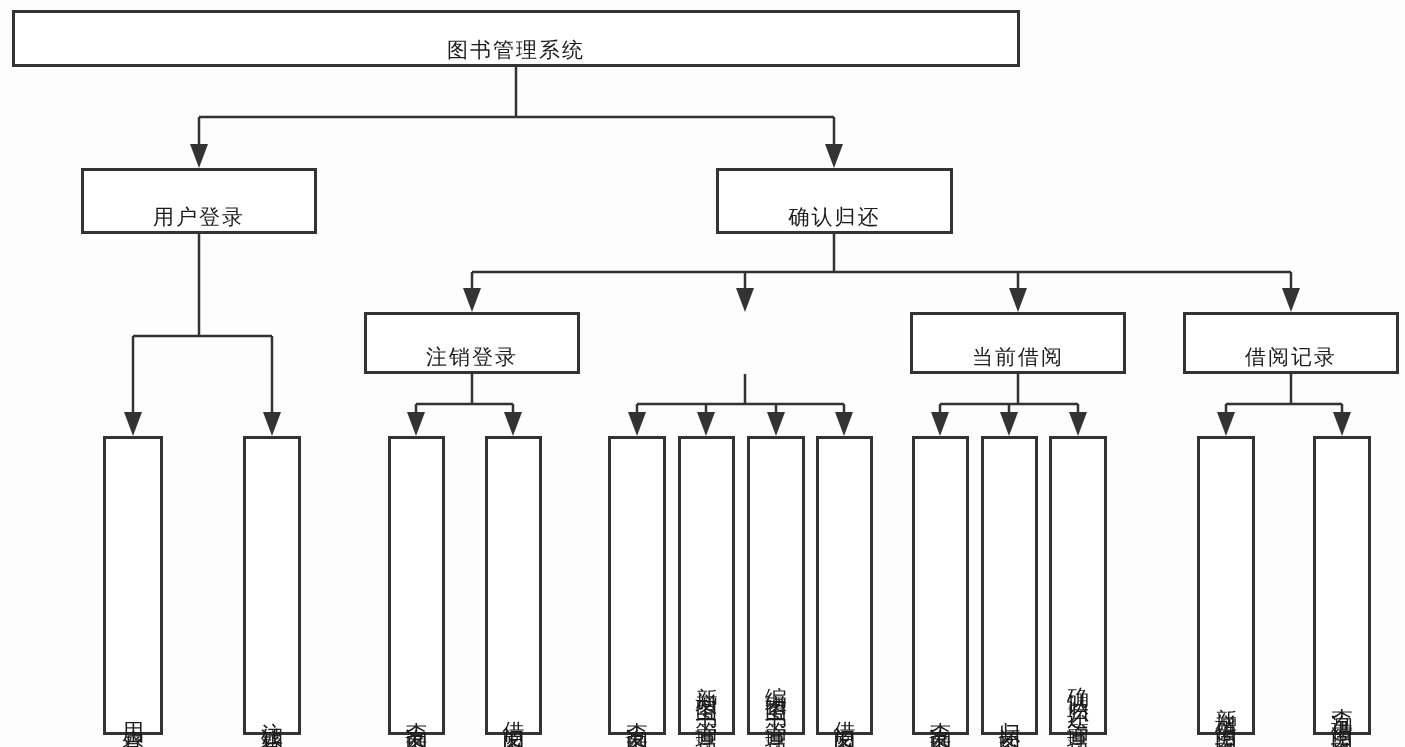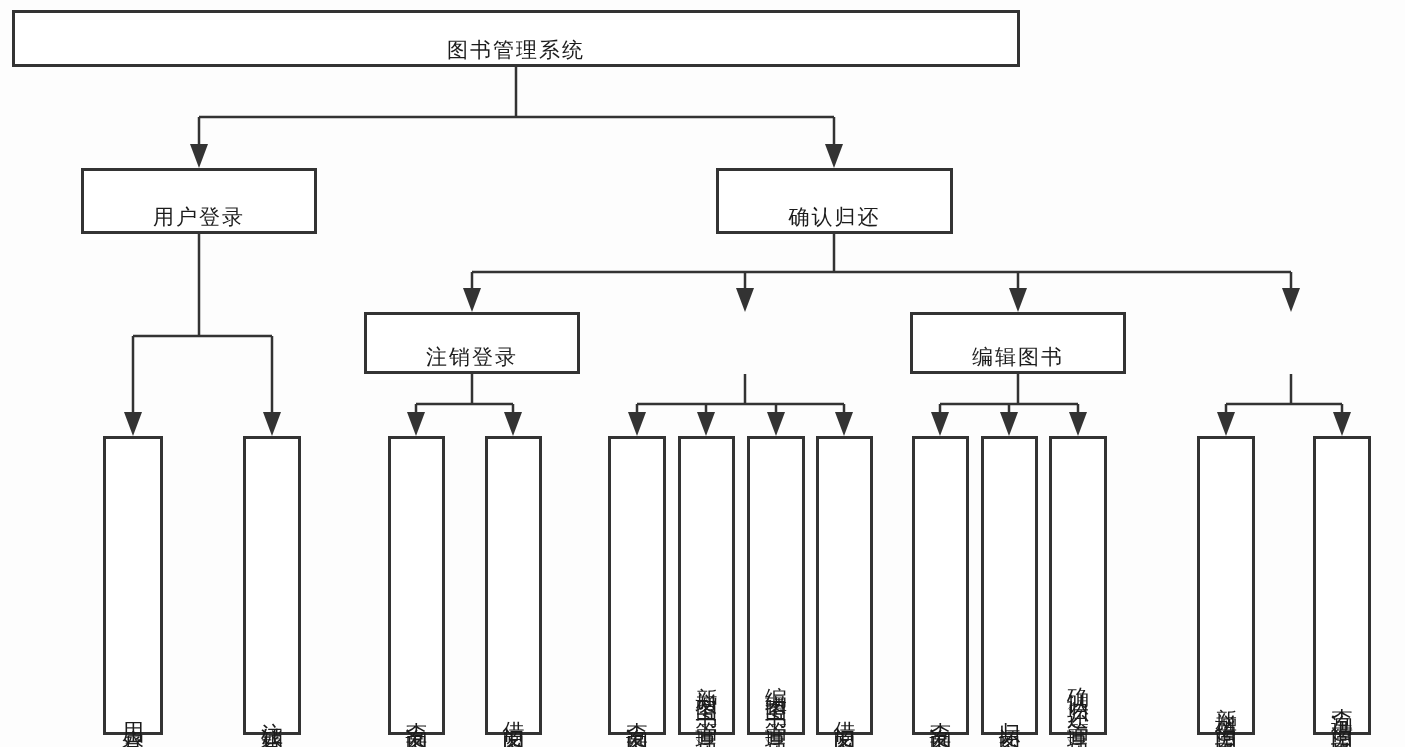--- a/index.html
+++ b/index.html
@@ -135,21 +135,24 @@
     <span class="lbl">用户登录</span>
   </div>
   <div class="node h" style="left:716px;top:168px;width:237px;height:66px">
     <span class="lbl">确认归还</span>
   </div>
 
   <div class="node h" style="left:364px;top:312px;width:216px;height:62px">
     <span class="lbl">注销登录</span>
   </div>
   <div class="node h" style="left:910px;top:312px;width:216px;height:62px">
-    <span class="lbl">编辑图书</span>
+    <span class="lbl">当前借阅</span>
+  </div>
+  <div class="node h" style="left:1183px;top:312px;width:216px;height:62px">
+    <span class="lbl">借阅记录</span>
   </div>
 
   <div class="node v" style="left:103px;top:436px;width:60px;height:299px">
     <span class="lbl">用户登录</span>
   </div>
   <div class="node v" style="left:243px;top:436px;width:58px;height:299px">
     <span class="lbl">注销登录</span>
   </div>
 
   <div class="node v" style="left:388px;top:436px;width:57px;height:299px">

